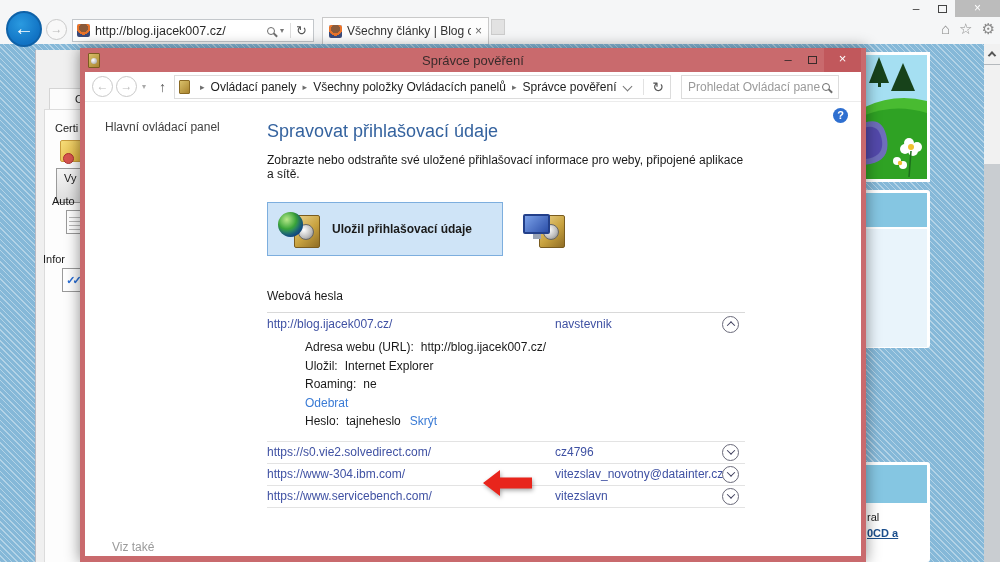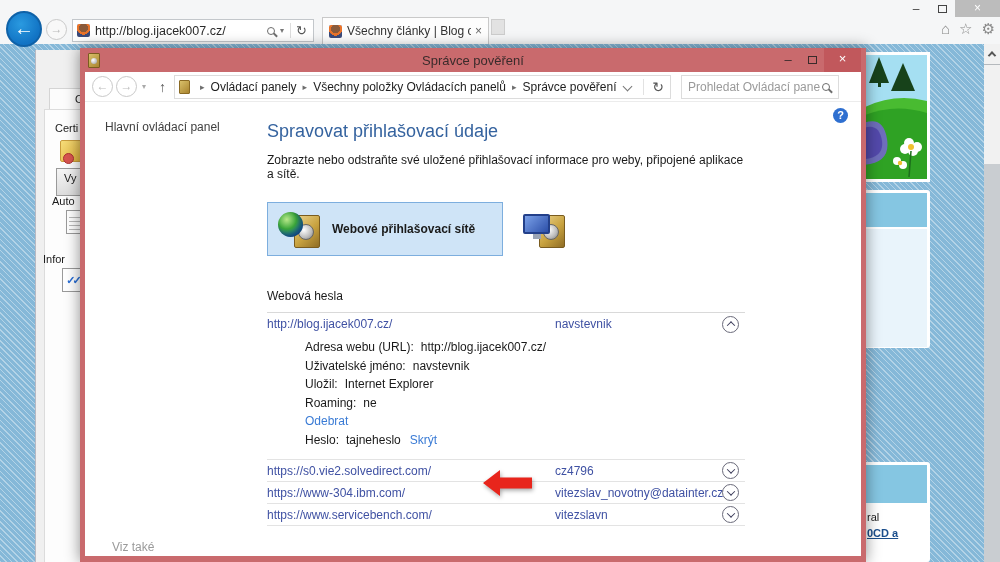--- a/index.html
+++ b/index.html
@@ -45,21 +45,21 @@
   .left-dialog { position:absolute; left:35px; top:50px; width:45px; height:512px; background:#f0f0f0;
     border-left:1px solid #b9b9c2; overflow:hidden; }
   .ld-tab { position:absolute; left:13px; top:38px; width:40px; height:22px; background:#fcfcfc;
     border:1px solid #d4d4d4; font-size:11px; color:#1a1a1a; padding:4px 0 0 25px; }
   .ld-panel { position:absolute; left:8px; top:59px; width:60px; height:460px; background:#fdfdfd; border:1px solid #dcdcdc; }
   .ld-label { position:absolute; font-size:11px; color:#1a1a1a; white-space:nowrap; }
   .cert-icon { position:absolute; left:24px; top:90px; width:22px; height:22px; border-radius:2px;
     background:linear-gradient(135deg,#f6dd7a,#e0b23c); border:1px solid #c89b3c; }
   .cert-icon::after { content:""; position:absolute; left:2px; bottom:-3px; width:9px; height:9px;
     border-radius:50%; background:#d8544f; border:1px solid #a33; }
-  .ld-btn { position:absolute; left:20px; top:118px; width:30px; height:28px;
+  .ld-btn { position:absolute; left:20px; top:118px; width:30px; height:35px;
     background:linear-gradient(#f5f5f5,#dddddd); border:1px solid #9a9a9a; font-size:11px; color:#1a1a1a; padding:3px 0 0 7px; }
   .doc-icon { position:absolute; left:30px; top:160px; width:18px; height:24px; background:#fff; border:1px solid #9a9a9a;
     background-image:repeating-linear-gradient(#fff 0 3px, #b9b9b9 3px 4px); background-size:12px 100%; background-position:2px 3px; background-repeat:no-repeat; }
   .check-icon { position:absolute; left:26px; top:218px; width:21px; height:24px; background:#fff; border:1px solid #9a9a9a;
     color:#2a6fd6; font-size:11px; font-weight:bold; line-height:22px; text-align:center; letter-spacing:-3px; }
 
   
   .img-card { position:absolute; left:862px; top:52px; width:68px; height:130px; background:#fff; padding:3px; }
   .card2 { position:absolute; left:862px; top:190px; width:68px; height:158px; background:#fff; border-radius:3px; padding:3px; }
   .card2-head { width:100%; height:34px; background:#85c6e2; }
@@ -292,21 +292,21 @@
       <div class="content">
         <h1 class="page-heading">Spravovat přihlašovací údaje</h1>
         <div class="page-desc">Zobrazte nebo odstraňte své uložené přihlašovací informace pro weby, připojené aplikace a sítě.</div>
 
         <div class="tiles">
           <div class="tile selected">
             <span class="tico">
               <span class="safe"></span>
               <span class="globe"></span>
             </span>
-            <span class="tile-label">Webové přihlašovací sítě</span>
+            <span class="tile-label">Uložil přihlašovací údaje</span>
           </div>
           <div class="tile plain">
             <span class="tico">
               <span class="safe"></span>
               <span class="monitor"></span>
             </span>
           </div>
         </div>
 
         <div class="section-title">Webová hesla</div>
@@ -317,23 +317,20 @@
           <span class="chev-btn">
               <span class="chev-up"></span>
             </span>
         </div>
 
         <div class="details">
           <div class="detail-line">
             <span class="dl-label">Adresa webu (URL):</span><span class="dl-value">http://blog.ijacek007.cz/</span>
           </div>
           <div class="detail-line">
-            <span class="dl-label">Uživatelské jméno:</span><span class="dl-value">navstevnik</span>
-          </div>
-          <div class="detail-line">
             <span class="dl-label">Uložil:</span><span class="dl-value">Internet Explorer</span>
           </div>
           <div class="detail-line">
             <span class="dl-label">Roaming:</span><span class="dl-value">ne</span>
           </div>
           <div class="detail-line remove-line">
             <a class="link">Odebrat</a>
           </div>
           <div class="detail-line">
             <span class="dl-label">Heslo:</span><span class="dl-value">tajneheslo</span><a class="link dl-action">Skrýt</a>

